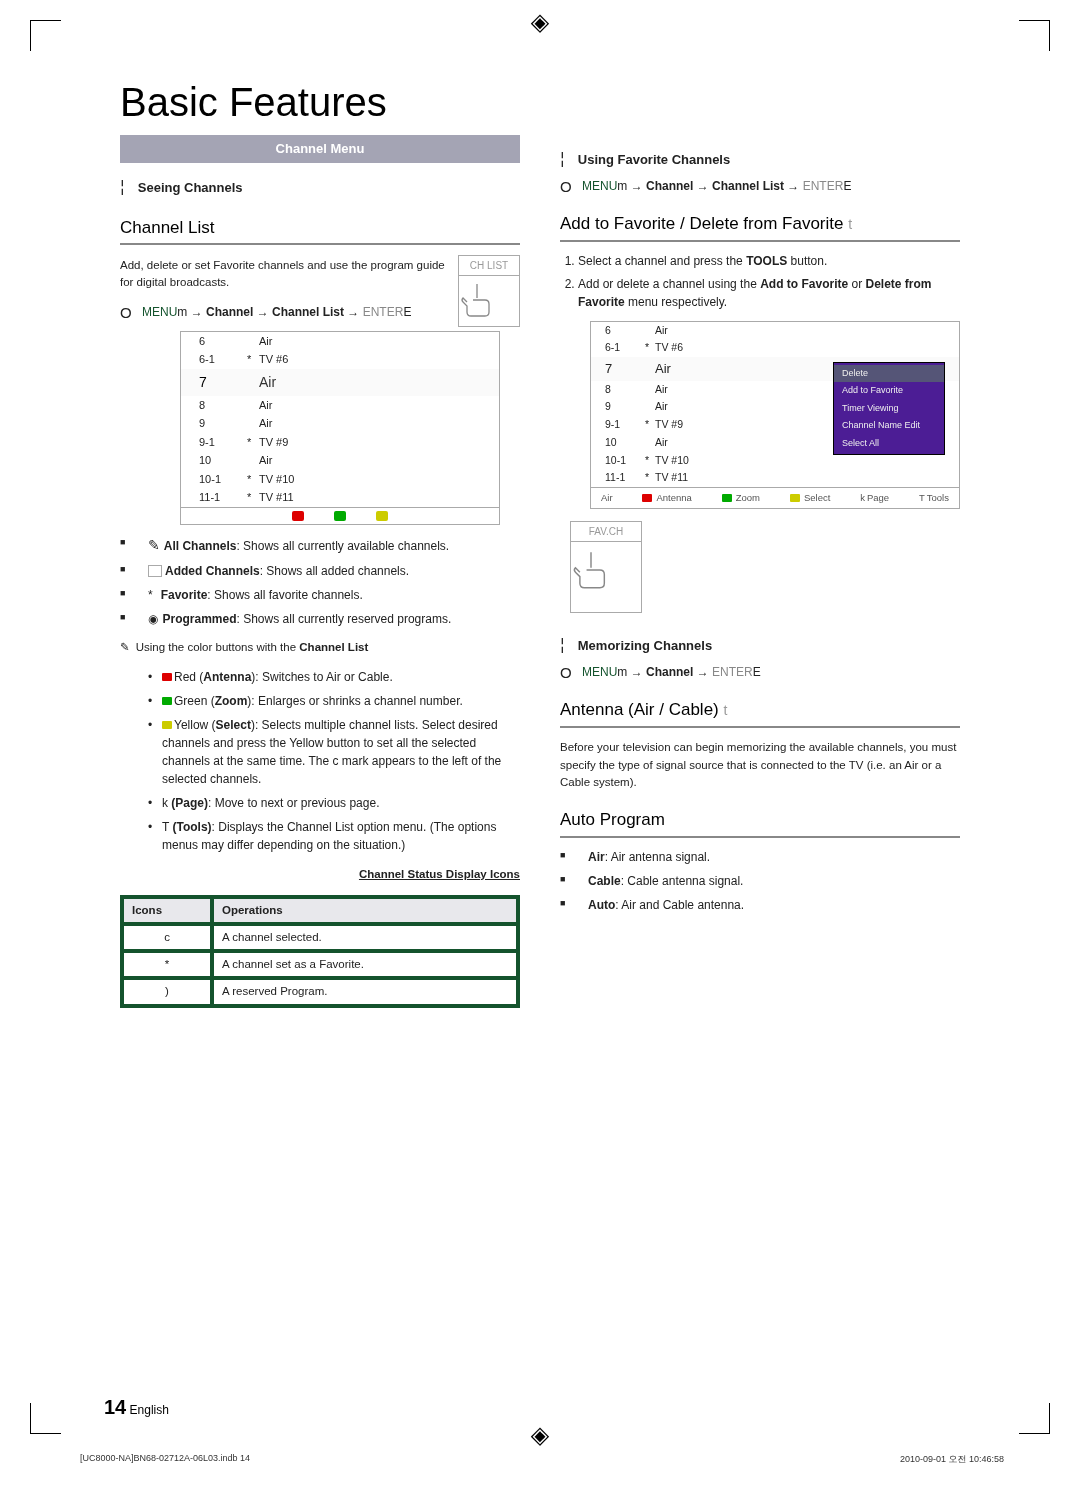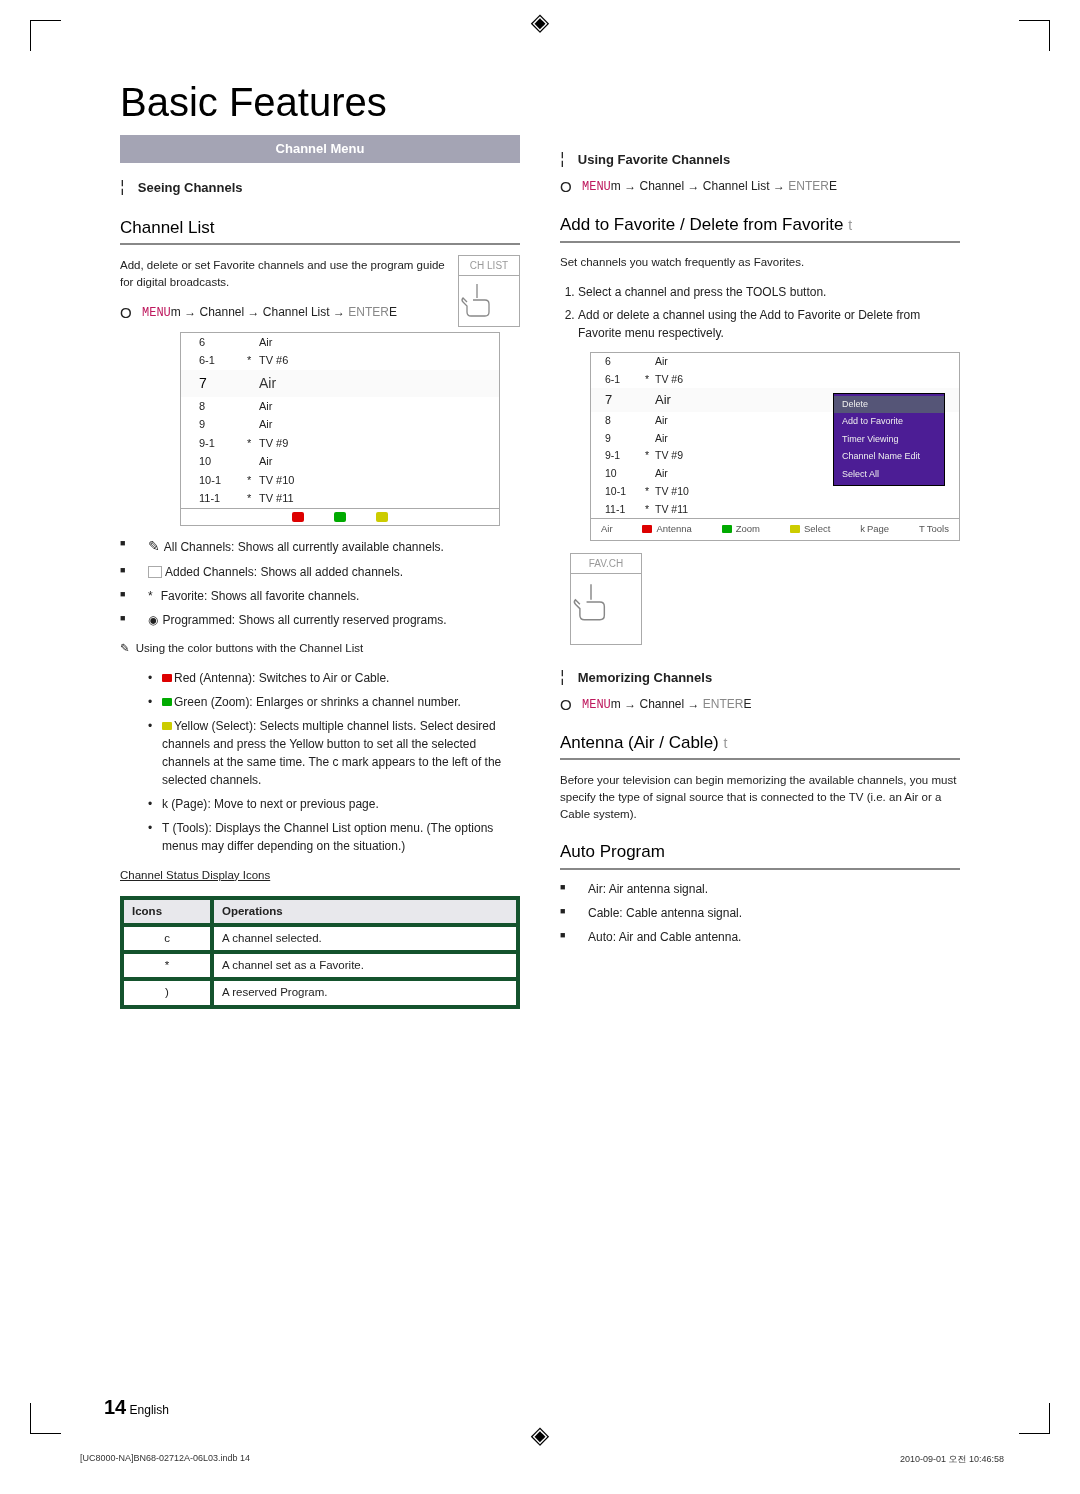--- a/index.html
+++ b/index.html
@@ -71,24 +71,24 @@
       padding-left: 22px;
       position: relative;
     }
     .menu-path::before {
       content: 'O';
       position: absolute;
       left: 0;
       top: -1px;
       font-size: 15px;
     }
-    .menu-label { color: #be185d; font-variant: small-caps; font-family: Liberation Mono, monospace; }
+    .menu-label { color: #14532d; font-variant: small-caps; }
     .enter-label { font-variant: small-caps; color: #888; }
     .small-para { font-size: 11.5px; }
-    .bold { font-weight: normal; }
+    .bold { font-weight: bold; text-align: right; }
     .channel-box {
       border: 1px solid #aaa;
       margin: 10px 20px 10px 60px;
       font-size: 11px;
     }
     .channel-box .row { display: flex; padding: 1px 8px 1px 18px; }
     .channel-box .highlight { color: #000; font-size: 14px; padding: 3px 8px 3px 18px; background: #fafafa; }
     .channel-box .highlight .chname { color: #333; }
     .channel-box .chnum { width: 48px; }
     .channel-box .star { width: 12px; display: inline-block; }
@@ -350,21 +350,20 @@
           <span class="menu-label">MENU</span><span>m</span>
           <span class="bold"> → Channel → Channel List → </span>
           <span class="enter-label">ENTER</span><span>E</span>
         </div>
 
         <div class="section-title">
           <span>Add to Favorite / Delete from Favorite</span>
           <span style="color:#999;font-size:14px">t</span>
         </div>
 
-        <p class="small-para">Set channels you watch frequently as Favorites.</p>
         <ol class="ol">
           <li><span>Select a channel and press the <span class="bold">TOOLS</span> button.</span></li>
           <li><span>Add or delete a channel using the </span><span class="bold">Add to Favorite</span><span> or </span><span class="bold">Delete from Favorite</span><span> menu respectively.</span></li>
         </ol>
 
         <div class="channel-box2">
           <div id="chlist2">
               <div class="row">
                 <span class="chnum">6</span>
                 <span class="star"></span>

